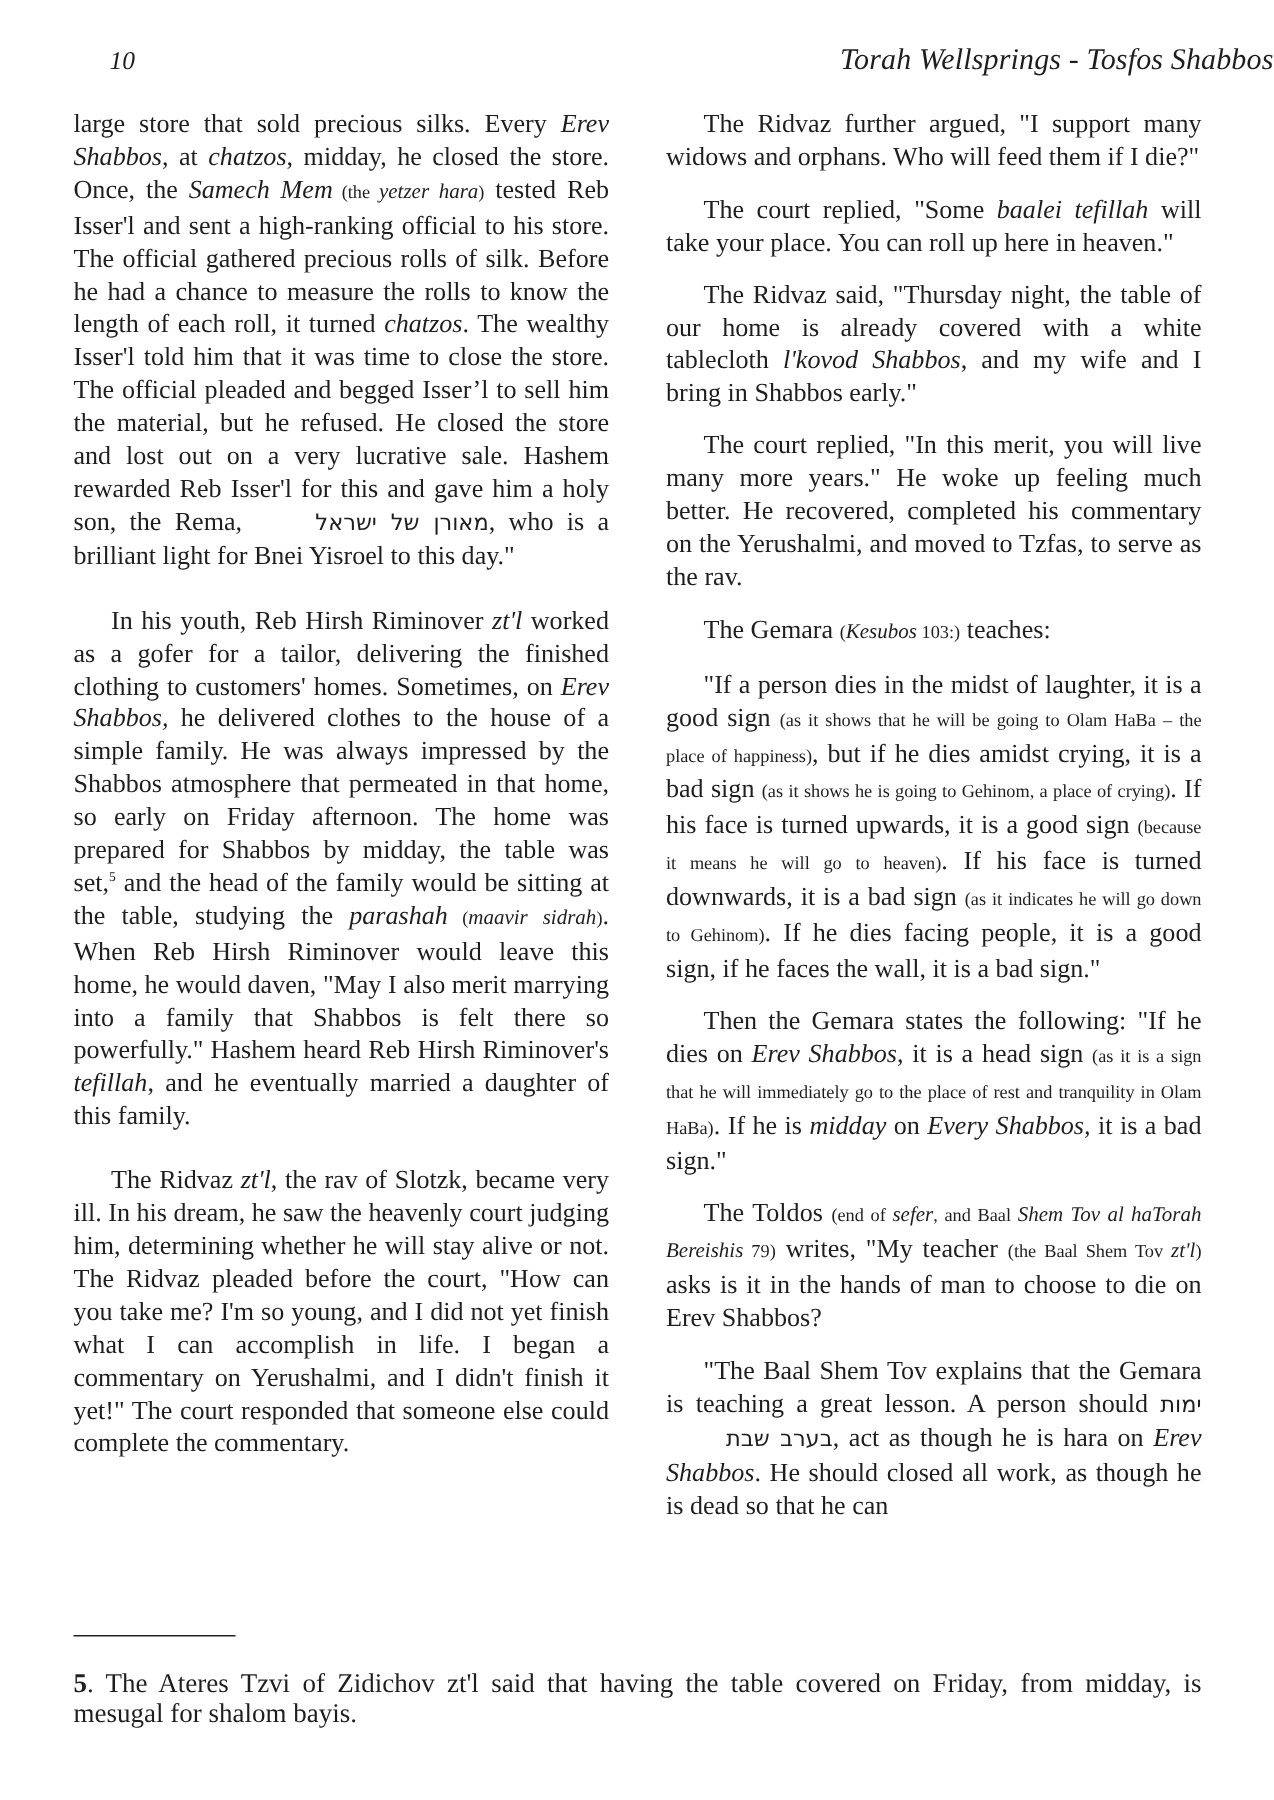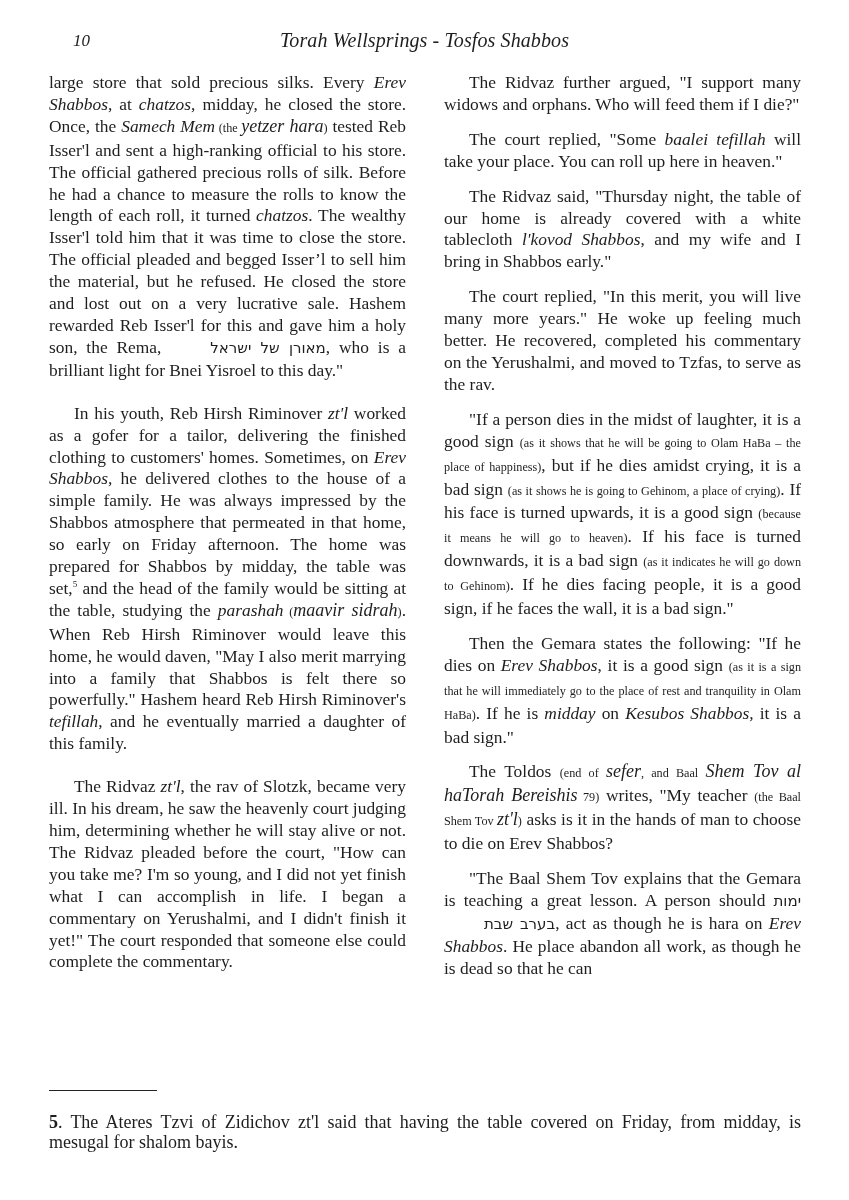--- a/index.html
+++ b/index.html
@@ -1,32 +1,32 @@
 <!DOCTYPE html>
 <html><head>
 <meta charset="utf-8">
 <style>
   html, body { margin: 0; padding: 0; background: #ffffff; }
   body { width: 849px; height: 1200px; position: relative; overflow: hidden;
          font-family: "Liberation Serif", "DejaVu Serif", serif; color: #1e1e1e; }
   .header { position: absolute; top: 28px; left: 0; width: 849px; height: 30px; }
   .page-num { position: absolute; left: 31px; top: 3px; font-style: italic; font-size: 17px; margin-left: 42px; }
-  .running-title { position: absolute; left: 0; width: 849px; text-align: center; top: 1px;
+  .running-title { position: absolute; left: 0; width: 849px; text-align: right; top: 1px;
                    font-style: italic; font-size: 20px; letter-spacing: 0.1px; }
   .col { position: absolute; top: 72px; width: 357px; font-size: 17.4px; line-height: 21.9px;
          text-align: justify; }
   .col-left { left: 49px; }
   .col-right { left: 444px; }
   .col p { margin: 0 0 21px 0; text-indent: 25px; hyphens: none; }
   .col p.cont { text-indent: 0; }
   .col p.tight { margin-bottom: 13px; }
   .col p.last { margin-bottom: 0; }
   i, .it { font-style: italic; }
   .sm { font-size: 12.2px; }
-  .smi { font-size: 18px; font-style: italic; }
+  .smi { font-size: 14px; font-style: italic; }
   .heb { font-family: "DejaVu Sans", sans-serif; font-size: 15px; margin-left: 40px; }
   sup { font-size: 9px; line-height: 0; vertical-align: 7px; }
   .fn-rule { position: absolute; left: 49px; top: 1090px; width: 108px; height: 0;
              border-top: 1.3px solid #222; }
   .footnote { position: absolute; left: 49px; top: 1113px; width: 752px; font-size: 18px;
               line-height: 19.5px; text-align: justify; }
   .footnote b { font-weight: bold; }
 </style>
 </head>
 <body>
@@ -42,20 +42,21 @@
   <p><span>In his youth, Reb Hirsh Riminover </span><i>zt'l</i><span> worked as a gofer for a tailor, delivering the finished clothing to customers' homes. Sometimes, on </span><i>Erev Shabbos,</i><span> he delivered clothes to the house of a simple family. He was always impressed by the Shabbos atmosphere that permeated in that home, so early on Friday afternoon. The home was prepared for Shabbos by midday, the table was set,</span><sup>5</sup><span> and the head of the family would be sitting at the table, studying the </span><i>parashah</i><span class="sm"> (</span><span class="smi">maavir sidrah</span><span class="sm">)</span><span>. When Reb Hirsh Riminover would leave this home, he would daven, "May I also merit marrying into a family that Shabbos is felt there so powerfully." Hashem heard Reb Hirsh Riminover's </span><i>tefillah</i><span>, and he eventually married a daughter of this family.</span></p>
 
   <p class="last"><span>The Ridvaz </span><i>zt'l</i><span>, the rav of Slotzk, became very ill. In his dream, he saw the heavenly court judging him, determining whether he will stay alive or not. The Ridvaz pleaded before the court, "How can you take me? I'm so young, and I did not yet finish what I can accomplish in life. I began a commentary on Yerushalmi, and I didn't finish it yet!" The court responded that someone else could complete the commentary.</span></p>
 </div>
 
 <div class="col col-right">
   <p class="tight">The Ridvaz further argued, "I support many widows and orphans. Who will feed them if I die?"</p>
   <p class="tight"><span>The court replied, "Some </span><i>baalei tefillah</i><span> will take your place. You can roll up here in heaven."</span></p>
   <p class="tight"><span>The Ridvaz said, "Thursday night, the table of our home is already covered with a white tablecloth </span><i>l'kovod Shabbos</i><span>, and my wife and I bring in Shabbos early."</span></p>
   <p class="tight">The court replied, "In this merit, you will live many more years." He woke up feeling much better. He recovered, completed his commentary on the Yerushalmi, and moved to Tzfas, to serve as the rav.</p>
+  <p class="tight"><span>The Gemara </span><span class="sm">(</span><span class="smi">Kesubos</span><span class="sm"> 103:)</span><span> teaches:</span></p>
   <p class="tight"><span>"If a person dies in the midst of laughter, it is a good sign </span><span class="sm">(as it shows that he will be going to Olam HaBa – the place of happiness)</span><span>, but if he dies amidst crying, it is a bad sign </span><span class="sm">(as it shows he is going to Gehinom, a place of crying)</span><span>. If his face is turned upwards, it is a good sign </span><span class="sm">(because it means he will go to heaven)</span><span>. If his face is turned downwards, it is a bad sign </span><span class="sm">(as it indicates he will go down to Gehinom)</span><span>. If he dies facing people, it is a good sign, if he faces the wall, it is a bad sign."</span></p>
-  <p class="tight"><span>Then the Gemara states the following: "If he dies on </span><i>Erev Shabbos</i><span>, it is a good sign </span><span class="sm">(as it is a sign that he will immediately go to the place of rest and tranquility in Olam HaBa)</span><span>. If he is </span><i>midday</i><span> on </span><i>Kesubos Shabbos,</i><span> it is a bad sign."</span></p>
+  <p class="tight"><span>Then the Gemara states the following: "If he dies on </span><i>Erev Shabbos</i><span>, it is a head sign </span><span class="sm">(as it is a sign that he will immediately go to the place of rest and tranquility in Olam HaBa)</span><span>. If he is </span><i>midday</i><span> on </span><i>Every Shabbos,</i><span> it is a bad sign."</span></p>
   <p class="tight"><span>The Toldos </span><span class="sm">(end of </span><span class="smi">sefer</span><span class="sm">, and Baal </span><span class="smi">Shem Tov al haTorah Bereishis</span><span class="sm"> 79)</span><span> writes, "My teacher </span><span class="sm">(the Baal Shem Tov </span><span class="smi">zt'l</span><span class="sm">)</span><span> asks is it in the hands of man to choose to die on Erev Shabbos?</span></p>
-  <p class="last"><span>"The Baal Shem Tov explains that the Gemara is teaching a great lesson. A person should </span><span class="heb" dir="rtl">ימות בערב שבת</span><span>, act as though he is hara on </span><i>Erev Shabbos</i><span>. He place abandon all work, as though he is dead so that he can</span></p>
+  <p class="last"><span>"The Baal Shem Tov explains that the Gemara is teaching a great lesson. A person should </span><span class="heb" dir="rtl">ימות בערב שבת</span><span>, act as though he is hara on </span><i>Erev Shabbos</i><span>. He should closed all work, as though he is dead so that he can</span></p>
 </div>
 
 <div class="fn-rule"></div>
 <div class="footnote"><b>5</b><span>. The Ateres Tzvi of Zidichov zt'l said that having the table covered on Friday, from midday, is mesugal for shalom bayis.</span></div>
 
 </body></html>

